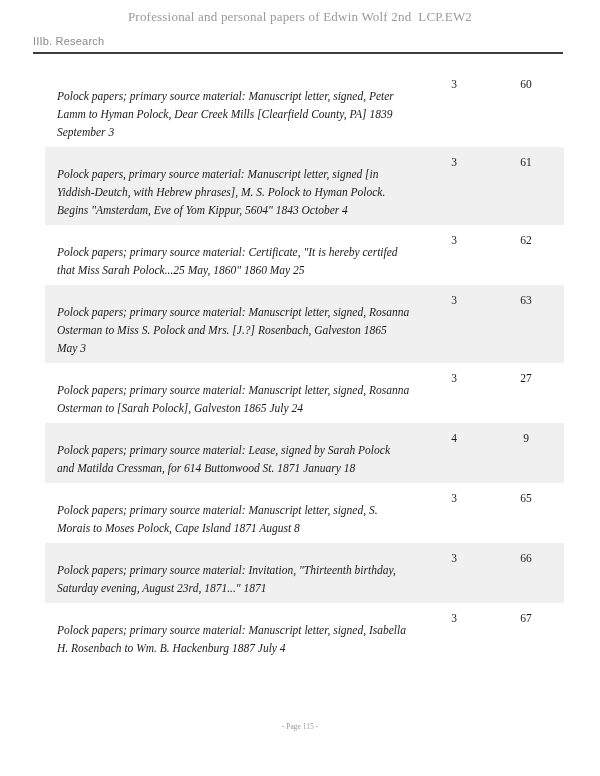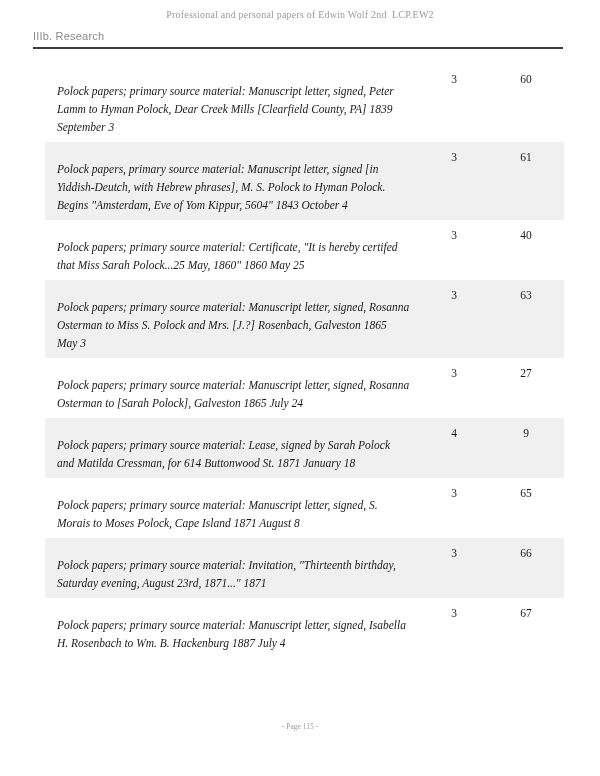--- a/index.html
+++ b/index.html
@@ -7,21 +7,21 @@
     position: relative;
     width: 600px;
     height: 776px;
     background: #ffffff;
     font-family: "Liberation Serif", serif;
     overflow: hidden;
   }
   .doc-header {
     margin-top: 9px;
     text-align: center;
-    font-size: 10px;
+    font-size: 13px;
     color: #9a9a9a;
     white-space: pre;
     letter-spacing: 0.2px;
   }
   .section-row {
     margin: 10px 0 0 33px;
     font-family: "Liberation Sans", sans-serif;
     font-size: 11px;
     color: #8a8a8a;
     letter-spacing: 0.2px;
@@ -86,21 +86,21 @@
         <div class="desc">Polock papers, primary source material: Manuscript letter, signed [in
 Yiddish-Deutch, with Hebrew phrases], M. S. Polock to Hyman Polock.
 Begins "Amsterdam, Eve of Yom Kippur, 5604" 1843 October 4</div>
         <div class="col box">3</div>
         <div class="col folder">61</div>
       </div>
       <div class="entry">
         <div class="desc">Polock papers; primary source material: Certificate, "It is hereby certifed
 that Miss Sarah Polock...25 May, 1860" 1860 May 25</div>
         <div class="col box">3</div>
-        <div class="col folder">40</div>
+        <div class="col folder">62</div>
       </div>
       <div class="entry" style="background: rgb(240, 240, 240);">
         <div class="desc">Polock papers; primary source material: Manuscript letter, signed, Rosanna
 Osterman to Miss S. Polock and Mrs. [J.?] Rosenbach, Galveston 1865
 May 3</div>
         <div class="col box">3</div>
         <div class="col folder">63</div>
       </div>
       <div class="entry">
         <div class="desc">Polock papers; primary source material: Manuscript letter, signed, Rosanna

